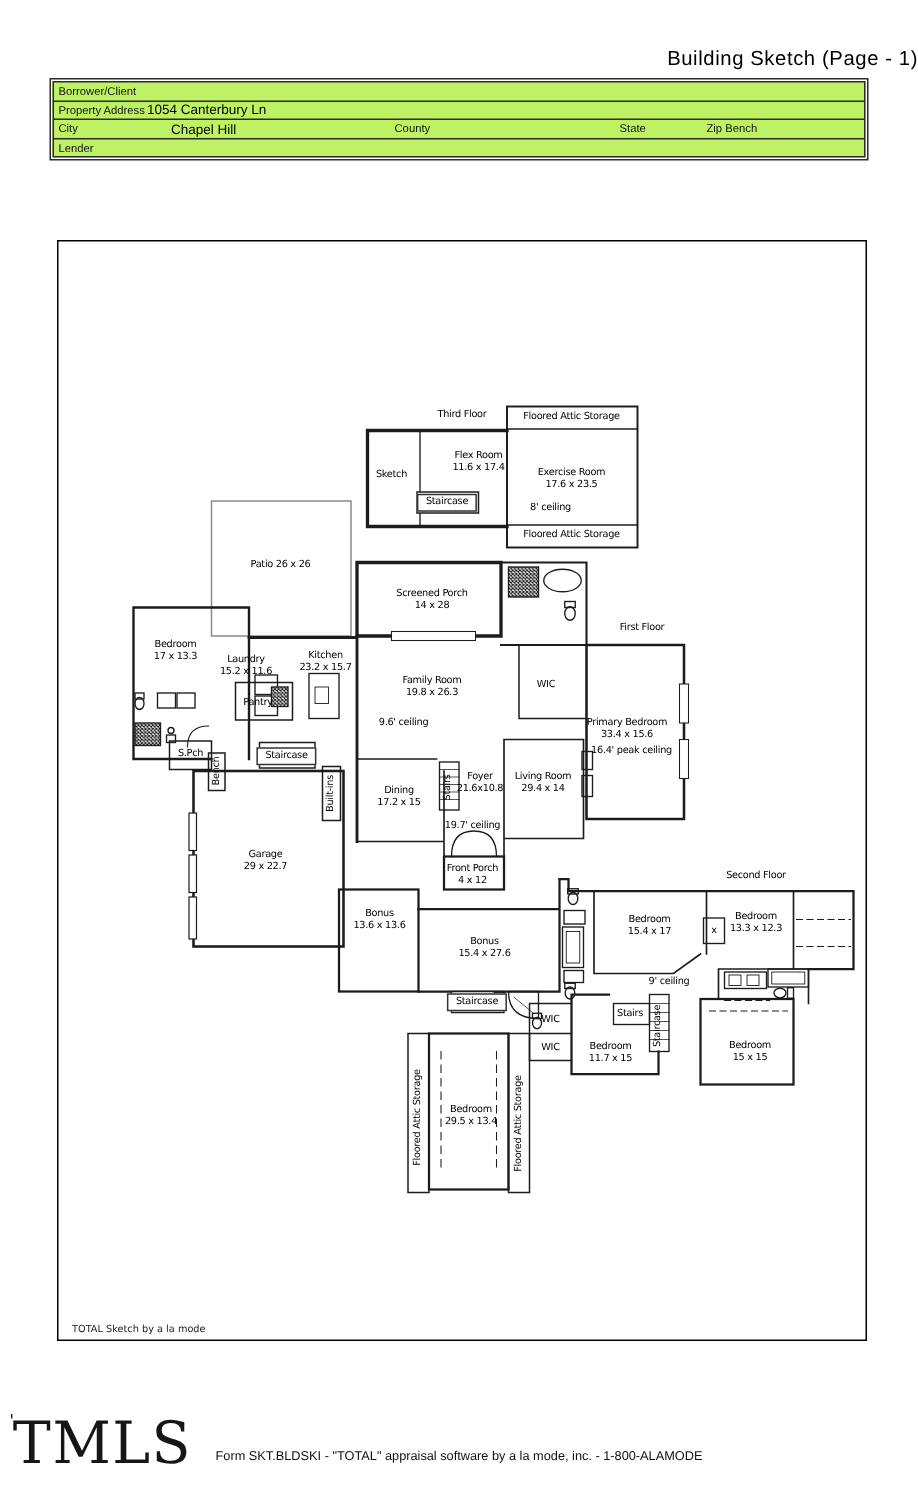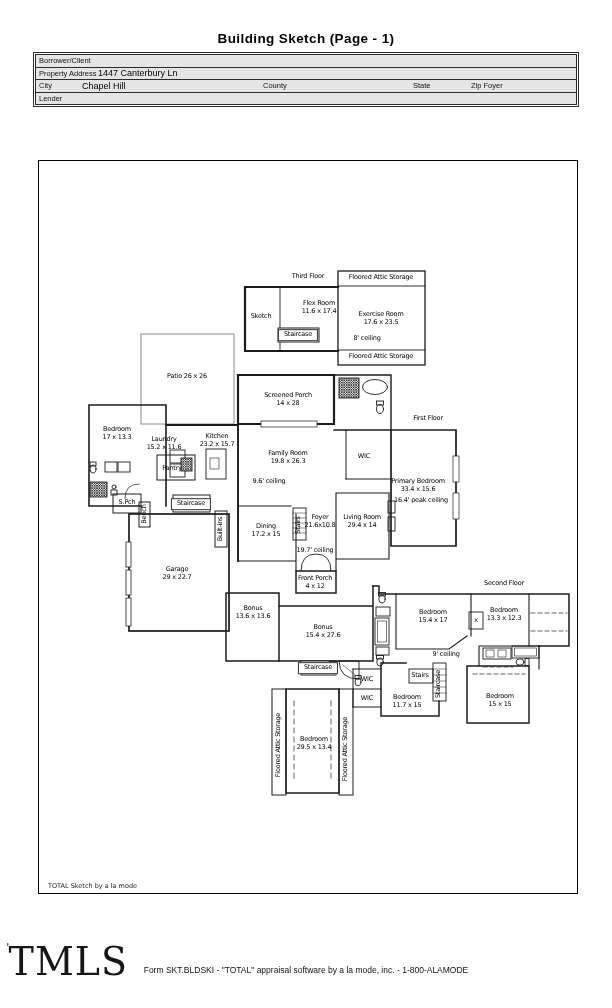--- a/index.html
+++ b/index.html
@@ -1,19 +1,19 @@
 <!DOCTYPE html>
 <html><head>
 <meta charset="utf-8">
 <style>
   html,body{margin:0;padding:0;background:#fff;}
   body{width:612px;height:1008px;position:relative;font-family:"Liberation Sans",sans-serif;color:#000;overflow:hidden;}
-  .page-title{position:absolute;top:31px;left:0;right:0;text-align:center;font-size:13.5px;font-weight:bold;letter-spacing:.4px;}
+  .page-title{position:absolute;top:31px;left:0;right:0;text-align:right;font-size:13.5px;font-weight:normal;letter-spacing:.4px;}
   
-  .info-table{position:absolute;left:35px;top:54px;width:540px;border:1.5px solid #2b2b2b;outline:1px solid #2b2b2b;outline-offset:1px;background:#e5e5e5;}
+  .info-table{position:absolute;left:35px;top:54px;width:540px;border:1.5px solid #2b2b2b;outline:1px solid #2b2b2b;outline-offset:1px;background:#bef264;}
   .tr{position:relative;height:11.5px;border-bottom:1px solid #2b2b2b;}
   .tr:last-child{border-bottom:none;}
   .tl{position:absolute;top:1px;font-size:7.5px;color:#111;}
   .tv{position:absolute;top:0.5px;font-size:9px;color:#000;}
   
   .sketch-frame{position:absolute;left:38px;top:160px;width:538px;height:732px;border:1.8px solid #000;background:#fff;}
   .sketch-frame svg{position:absolute;left:0;top:0;}
   #label-layer{position:absolute;left:0;top:0;width:100%;height:100%;pointer-events:none;}
   .plan-label{position:absolute;font-family:"DejaVu Sans",sans-serif;font-size:6.5px;line-height:1.18;letter-spacing:-0.2px;text-align:center;white-space:pre-line;transform:translate(-50%,-50%);color:#000;}
   .plan-label.rot{transform:translate(-50%,-50%) rotate(-90deg);}
@@ -29,30 +29,30 @@
 
 <div class="page-title">Building Sketch (Page - 1)</div>
 
 <div class="info-table">
   <div class="tr">
     <span class="tl" style="left:3px">Borrower/Client</span>
     <span class="tv" style="left:62px"></span>
   </div>
   <div class="tr">
     <span class="tl" style="left:3px">Property Address</span>
-    <span class="tv" style="left:62px">1447 Canterbury Ln</span>
+    <span class="tv" style="left:62px">1054 Canterbury Ln</span>
   </div>
   <div class="tr">
     <span class="tl" style="left:3px">City</span>
-    <span class="tv" style="left:46px">Chapel Hill</span>
+    <span class="tv" style="left:78px">Chapel Hill</span>
     <span class="tl" style="left:227px">County</span>
     <span class="tv" style="left:290px"></span>
     <span class="tl" style="left:377px">State</span>
     <span class="tv" style="left:405px"></span>
-    <span class="tl" style="left:435px">Zip Foyer</span>
+    <span class="tl" style="left:435px">Zip Bench</span>
     <span class="tv" style="left:475px"></span>
   </div>
   <div class="tr">
     <span class="tl" style="left:3px">Lender</span>
     <span class="tv" style="left:62px"></span>
   </div>
 </div>
 
 <div class="sketch-frame">
   <svg width="538" height="732" viewBox="38 160 538 732">

